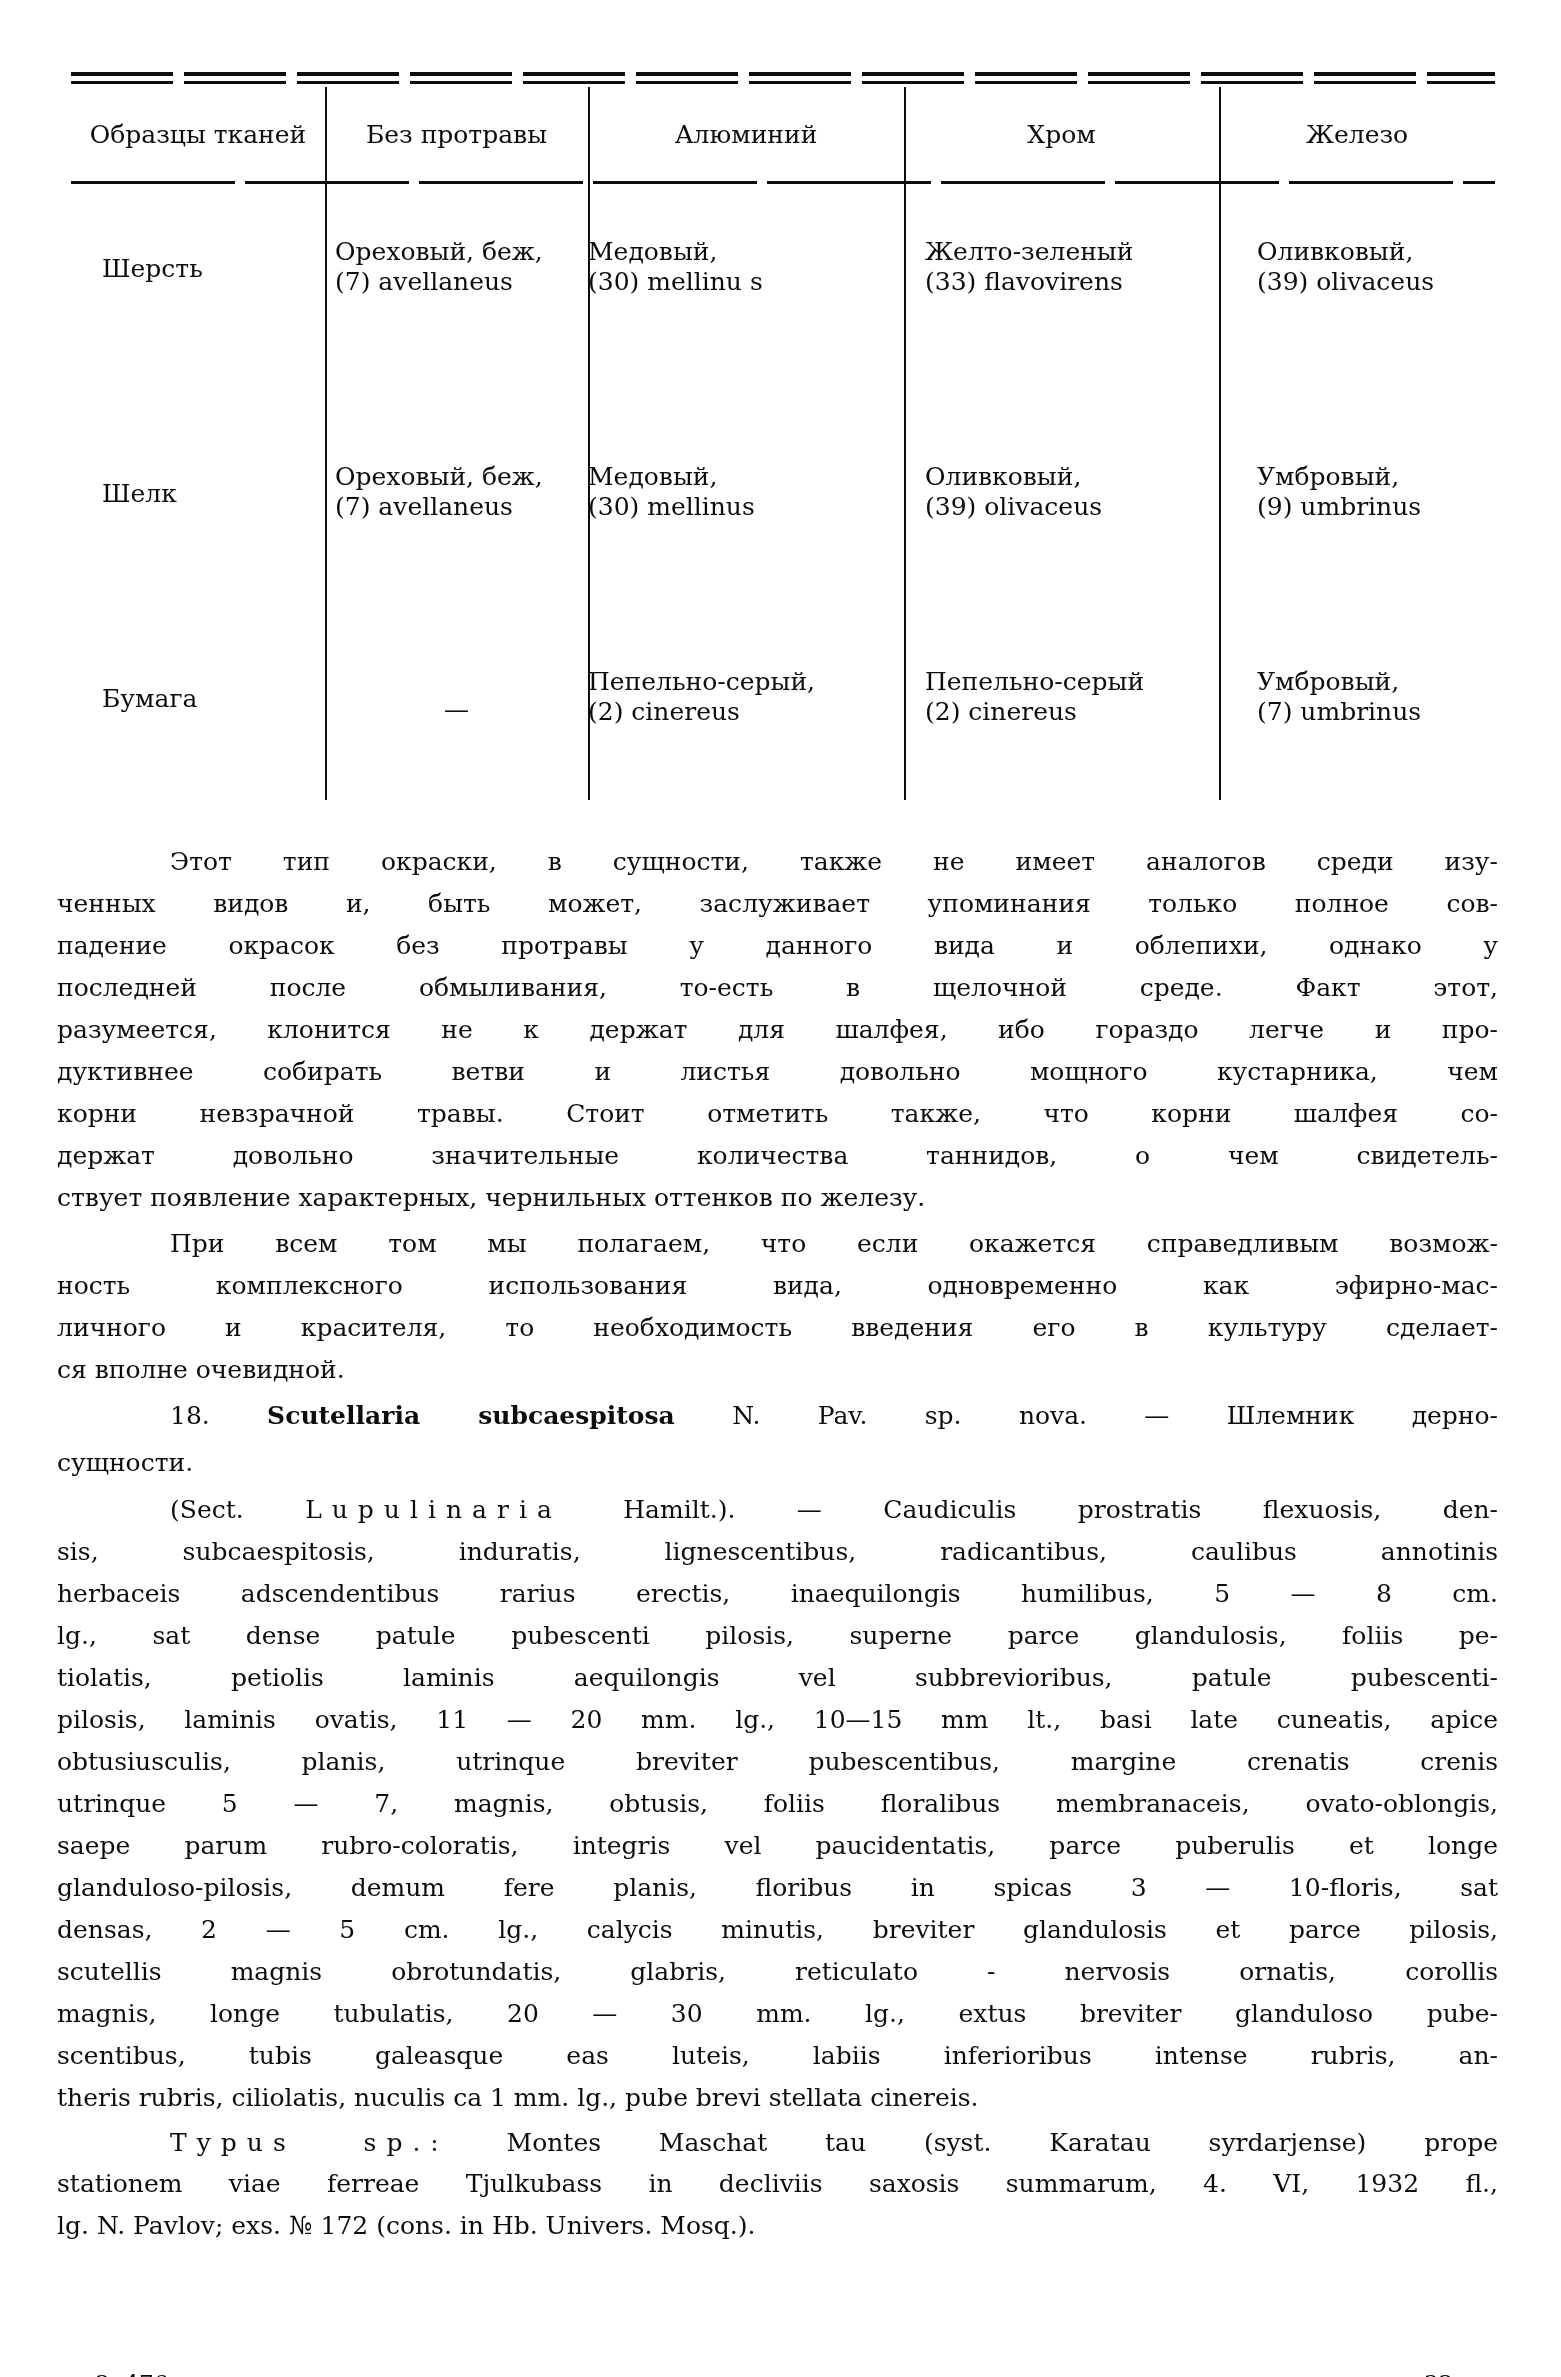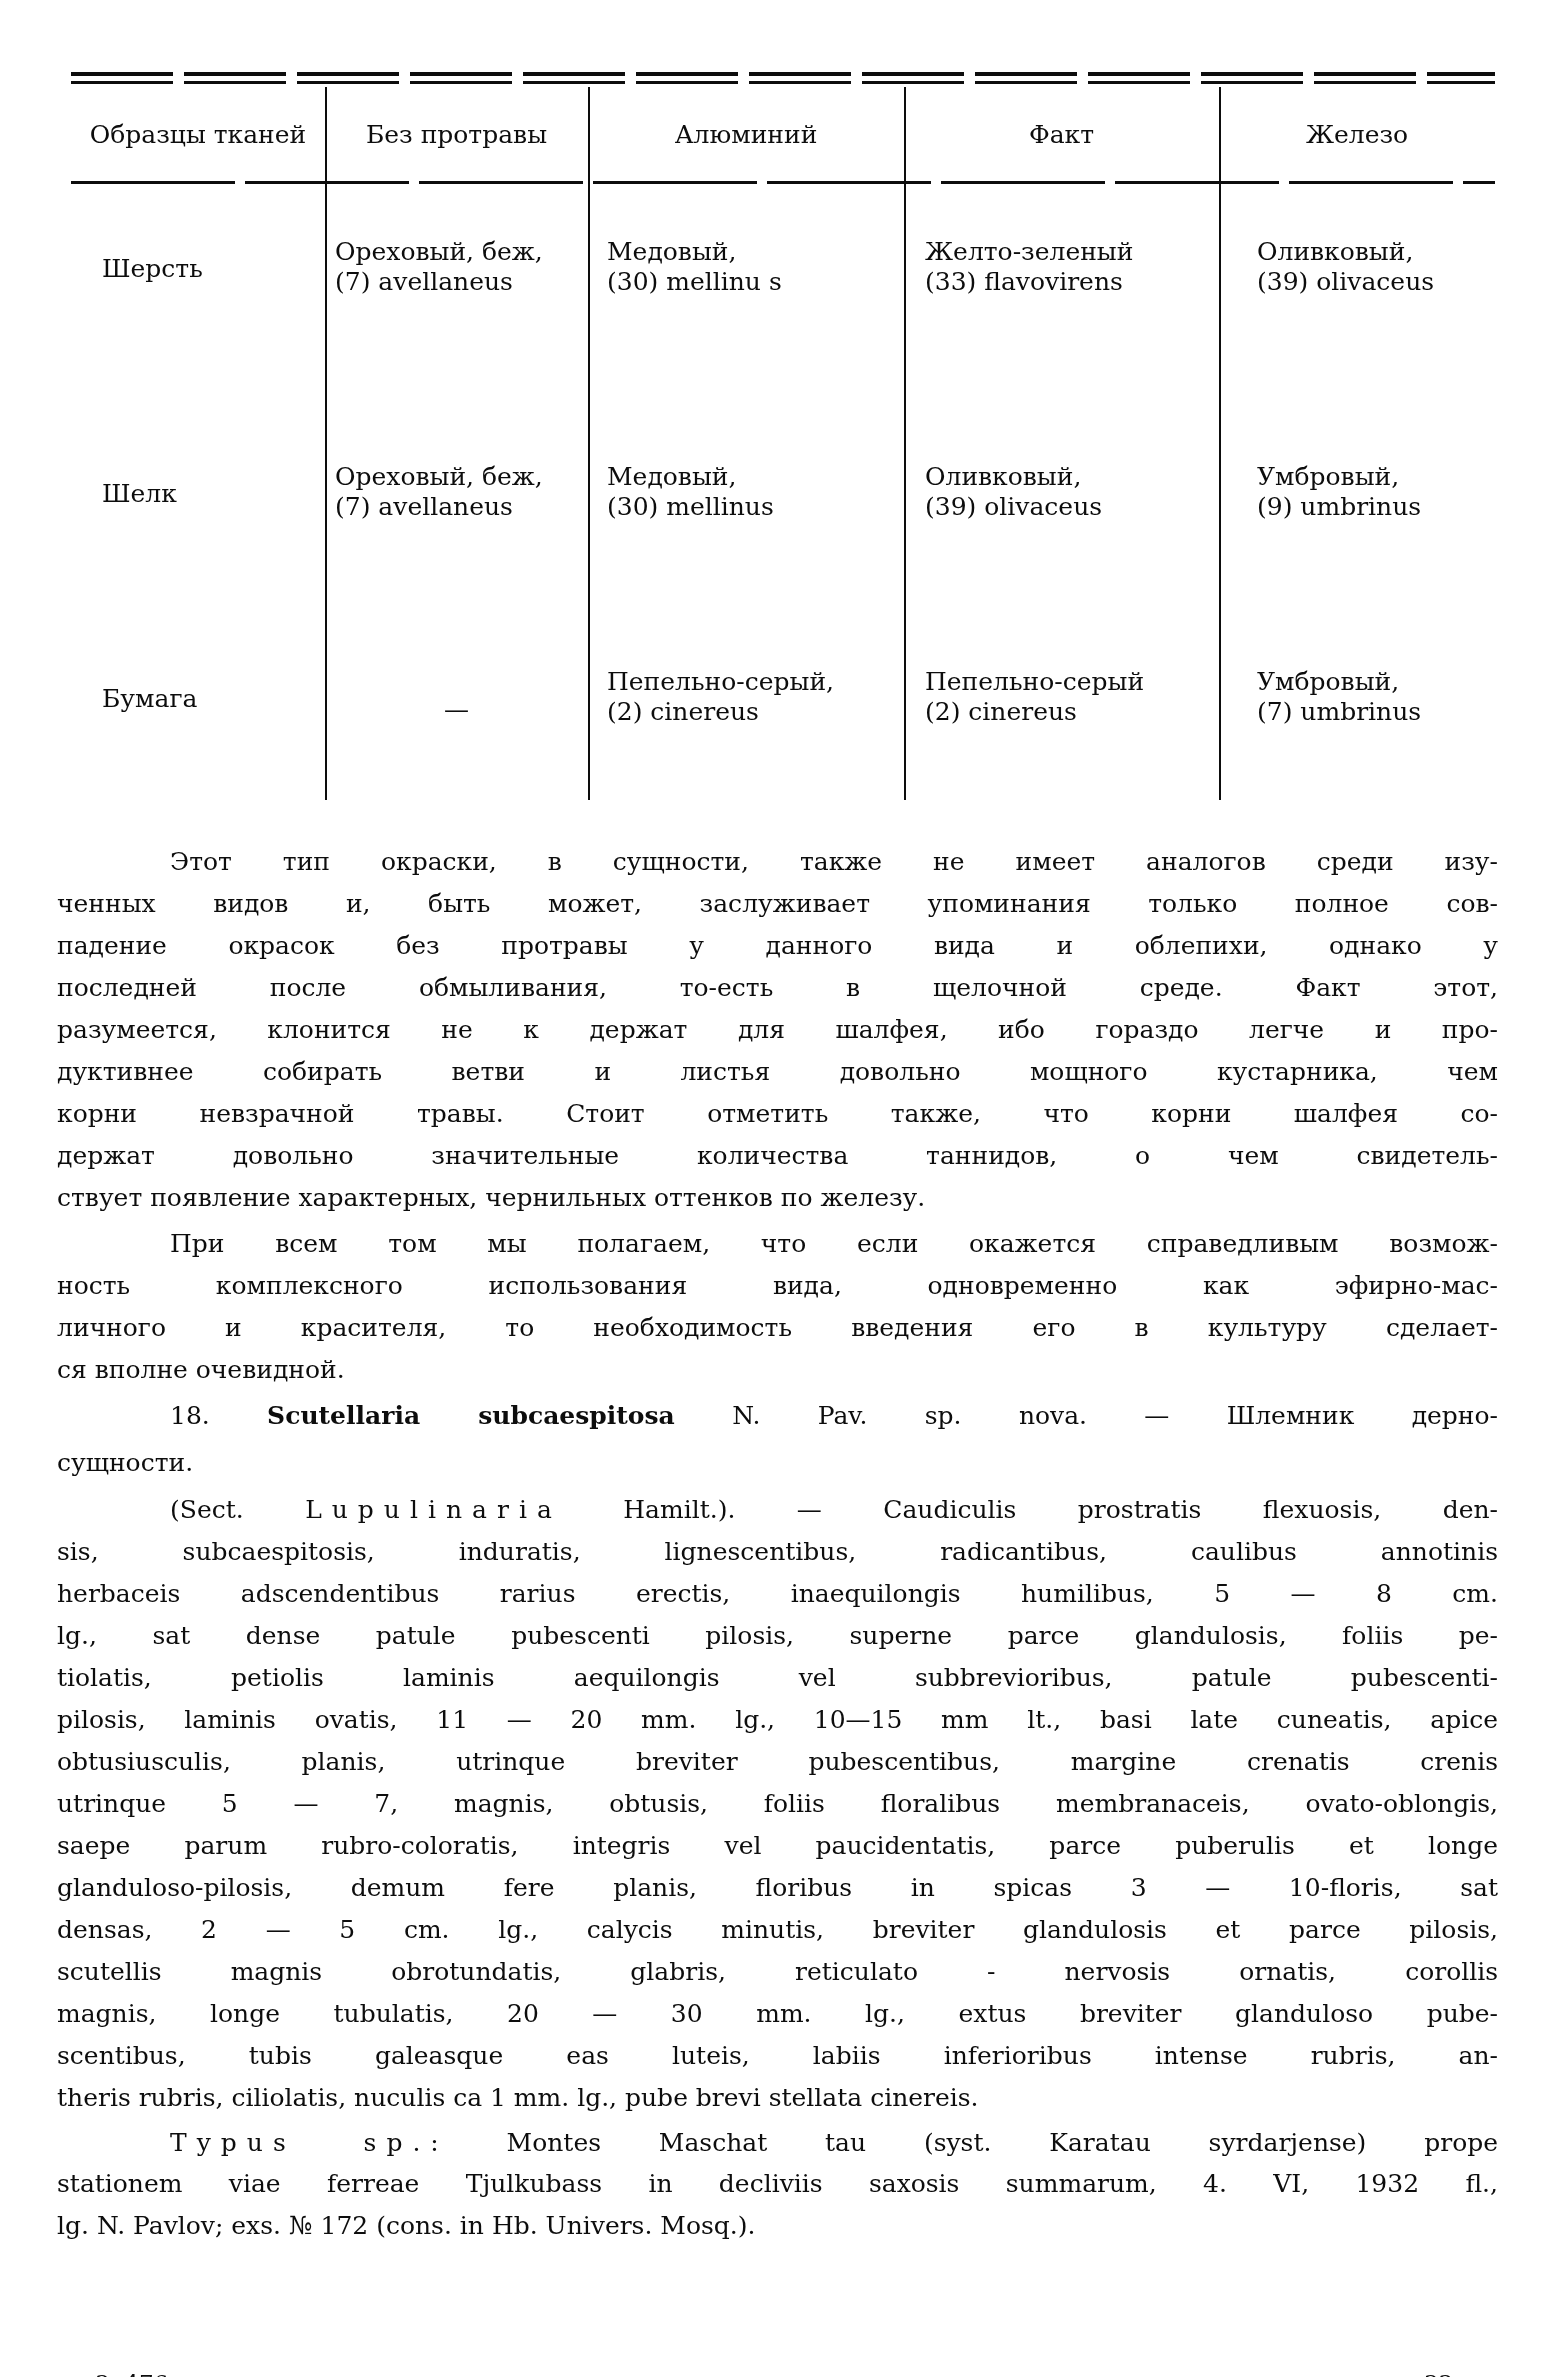--- a/index.html
+++ b/index.html
@@ -19,21 +19,21 @@
         background:repeating-linear-gradient(90deg,#0d0d0d 0 164px,rgba(0,0,0,0) 164px 174px);}
   .vline{position:absolute;top:15px;bottom:0;width:2.4px;background:#0d0d0d;}
   .v1{left:254px}.v2{left:517px}.v3{left:833px}.v4{left:1148px}
   .thead,.trow{position:absolute;left:0;width:100%;display:grid;
         grid-template-columns:254px 263px 316px 315px 276px;}
   .thead{top:15px;height:94px;align-items:center;text-align:center;}
   .r1{top:165px}.r2{top:390px}.r3{top:595px}
   .cell{line-height:30px;}
   .cell.label{padding-left:31px;padding-top:17px;}
   .cell.c2{padding-left:10px}
-  .cell.c3{padding-left:19px}
+  .cell.c3{}
   .cell.c4{padding-left:21px}
   .cell.c5{padding-left:38px}
   .cell.dashcell{text-align:center;padding:27.6px 0 0 0;}
   
   .textcol{position:absolute;left:57px;top:0;width:1441px;height:2463px;font-size:25px;}
   .para{position:absolute;left:0;right:0;}
   .tline{height:42px;line-height:42px;
          text-align:justify;text-align-last:justify;}
   .abs{position:absolute;left:0;right:0;}
   .ind{text-indent:113px;}
@@ -58,21 +58,21 @@
     <div class="rule rule-head"></div>
     <div class="vline v1"></div>
     <div class="vline v2"></div>
     <div class="vline v3"></div>
     <div class="vline v4"></div>
 
     <div class="thead">
       <div class="hcell">Образцы тканей</div>
       <div class="hcell">Без протравы</div>
       <div class="hcell">Алюминий</div>
-      <div class="hcell">Факт</div>
+      <div class="hcell">Хром</div>
       <div class="hcell">Железо</div>
     </div>
 
     <div class="trow r1">
       <div class="cell label">Шерсть</div>
       <div class="cell c2">
         <div>Ореховый, беж,</div>
           <div>(7) avellaneus</div>
       </div>
       <div class="cell c3">

